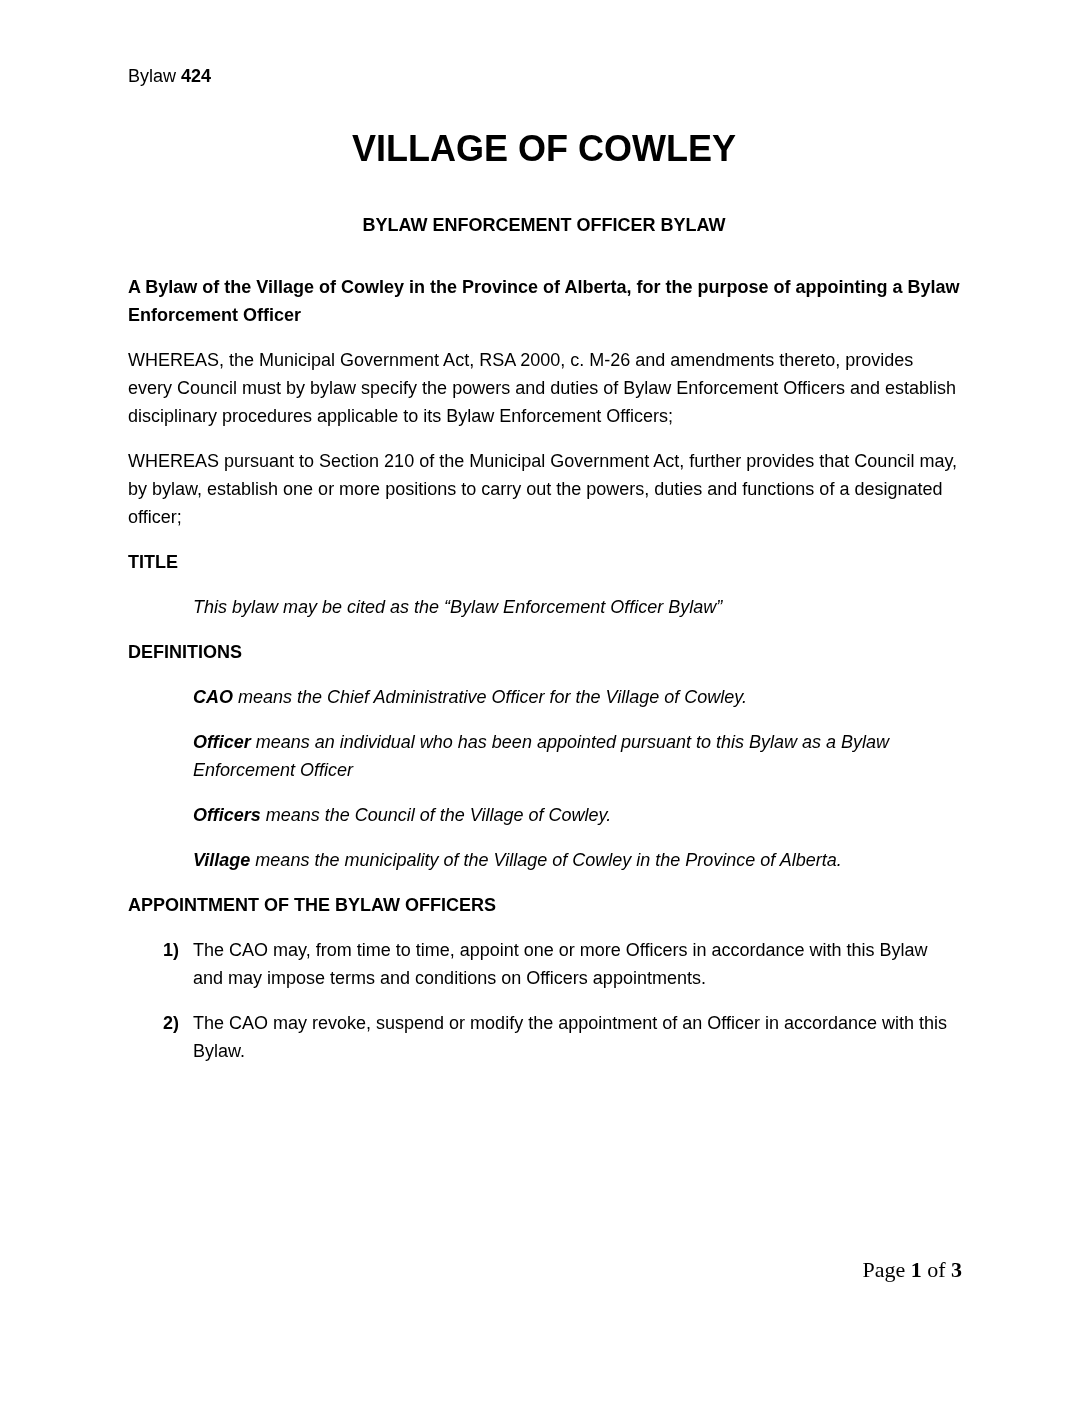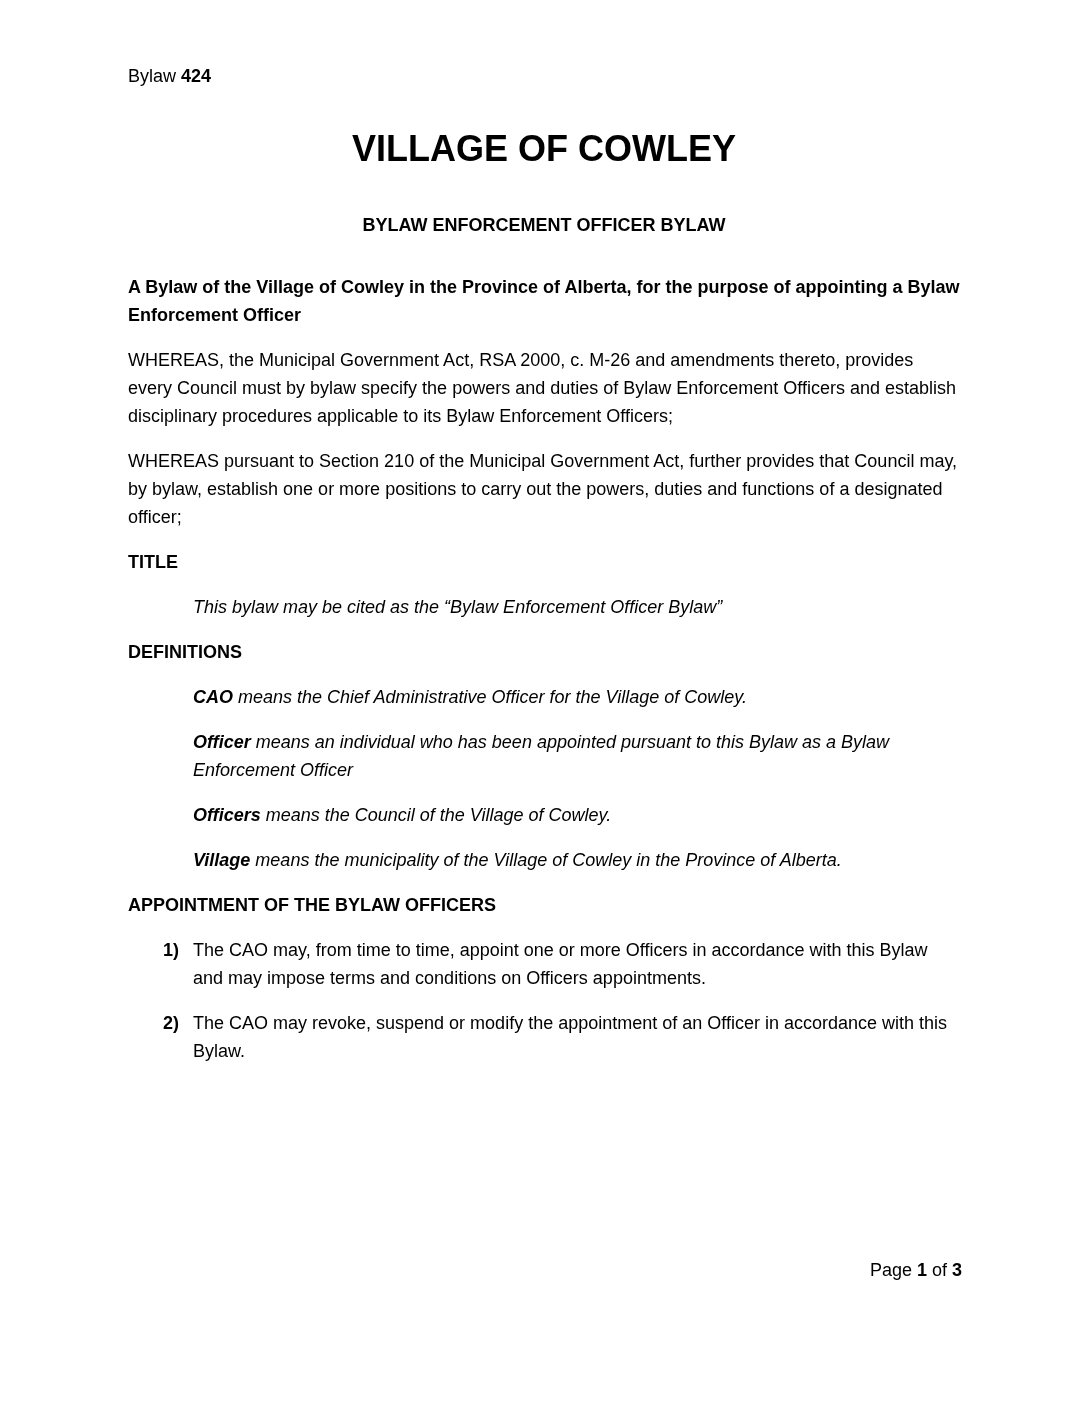--- a/index.html
+++ b/index.html
@@ -67,22 +67,23 @@
   .appointment-item .num {
     font-weight: bold;
     flex: 0 0 30px;
     width: 30px;
   }
   .appointment-item .item-text { flex: 1; }
   .page-footer {
     position: absolute;
     top: 1256px;
     right: 126px;
-    font-size: 18px;
+    font-size: 22px;
     line-height: 28px;
+    font-family: Liberation Serif, serif;
   }
   .page-footer .bold-num { font-weight: bold; }
 </style>
 </head>
 <body>
 
 <div class="page">
 
   <div class="doc-header"><span>Bylaw </span><span class="bold-num">424</span></div>
 

